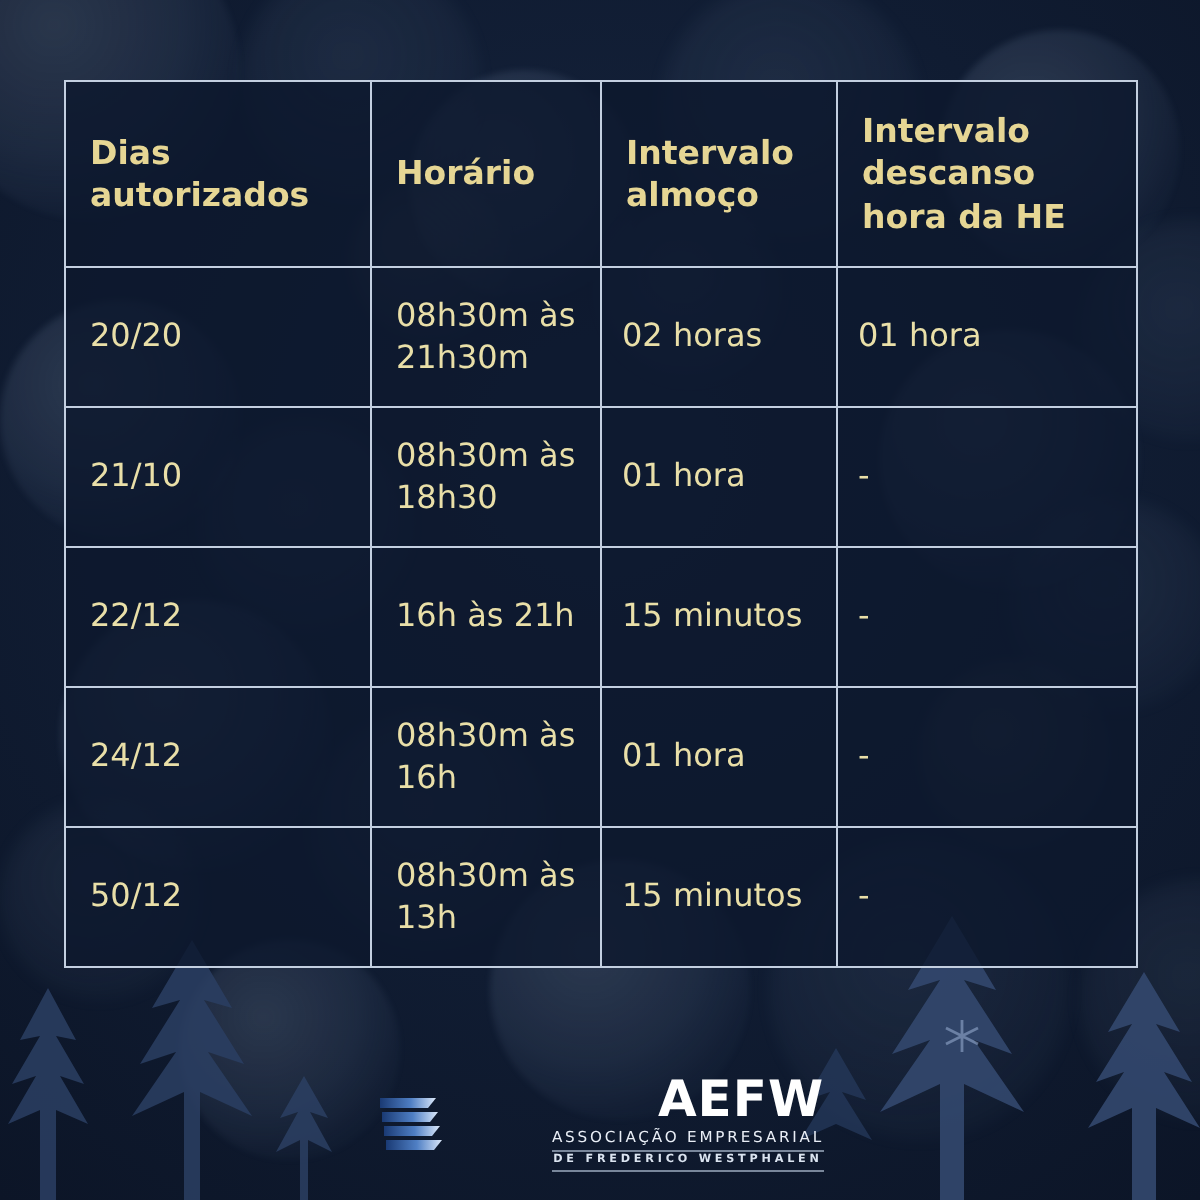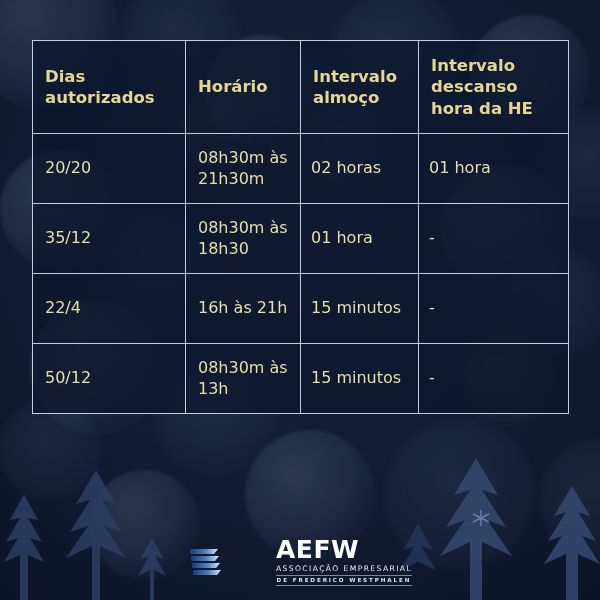--- a/index.html
+++ b/index.html
@@ -136,21 +136,21 @@
   #logo {
     position: absolute;
     left: 0; right: 0;
     bottom: 14px;
     display: flex;
     justify-content: center;
     align-items: center;
   }
   .logo-inner { display: flex; align-items: center; gap: 6px; }
   .logo-bars { display: block; }
-  .logo-text { display: flex; flex-direction: column; align-items: flex-start; margin-left: 48px; }
+  .logo-text { display: flex; flex-direction: column; align-items: flex-end; margin-left: 48px; }
   .logo-word {
     color: #ffffff;
     font-weight: bold;
     font-size: 25px;
     letter-spacing: .5px;
     line-height: 1;
     font-family: "DejaVu Sans", "Liberation Sans", sans-serif;
   }
   .logo-sub1 {
     color: #e9eef6;
@@ -250,29 +250,35 @@
     </tr>
   </thead>
   <tbody>
     <tr>
       <td>20/20</td>
       <td>08h30m às 21h30m</td>
       <td class="c-center">02 horas</td>
       <td class="c-center">01 hora</td>
     </tr>
     <tr>
-      <td>35/12</td>
+      <td>21/10</td>
       <td>08h30m às 18h30</td>
       <td class="c-center">01 hora</td>
       <td class="c-center">-</td>
     </tr>
     <tr>
-      <td>22/4</td>
+      <td>22/12</td>
       <td>16h às 21h</td>
       <td class="c-center">15 minutos</td>
+      <td class="c-center">-</td>
+    </tr>
+    <tr>
+      <td>24/12</td>
+      <td>08h30m às 16h</td>
+      <td class="c-center">01 hora</td>
       <td class="c-center">-</td>
     </tr>
     <tr>
       <td>50/12</td>
       <td>08h30m às 13h</td>
       <td class="c-center">15 minutos</td>
       <td class="c-center">-</td>
     </tr>
   </tbody>
 </table>

